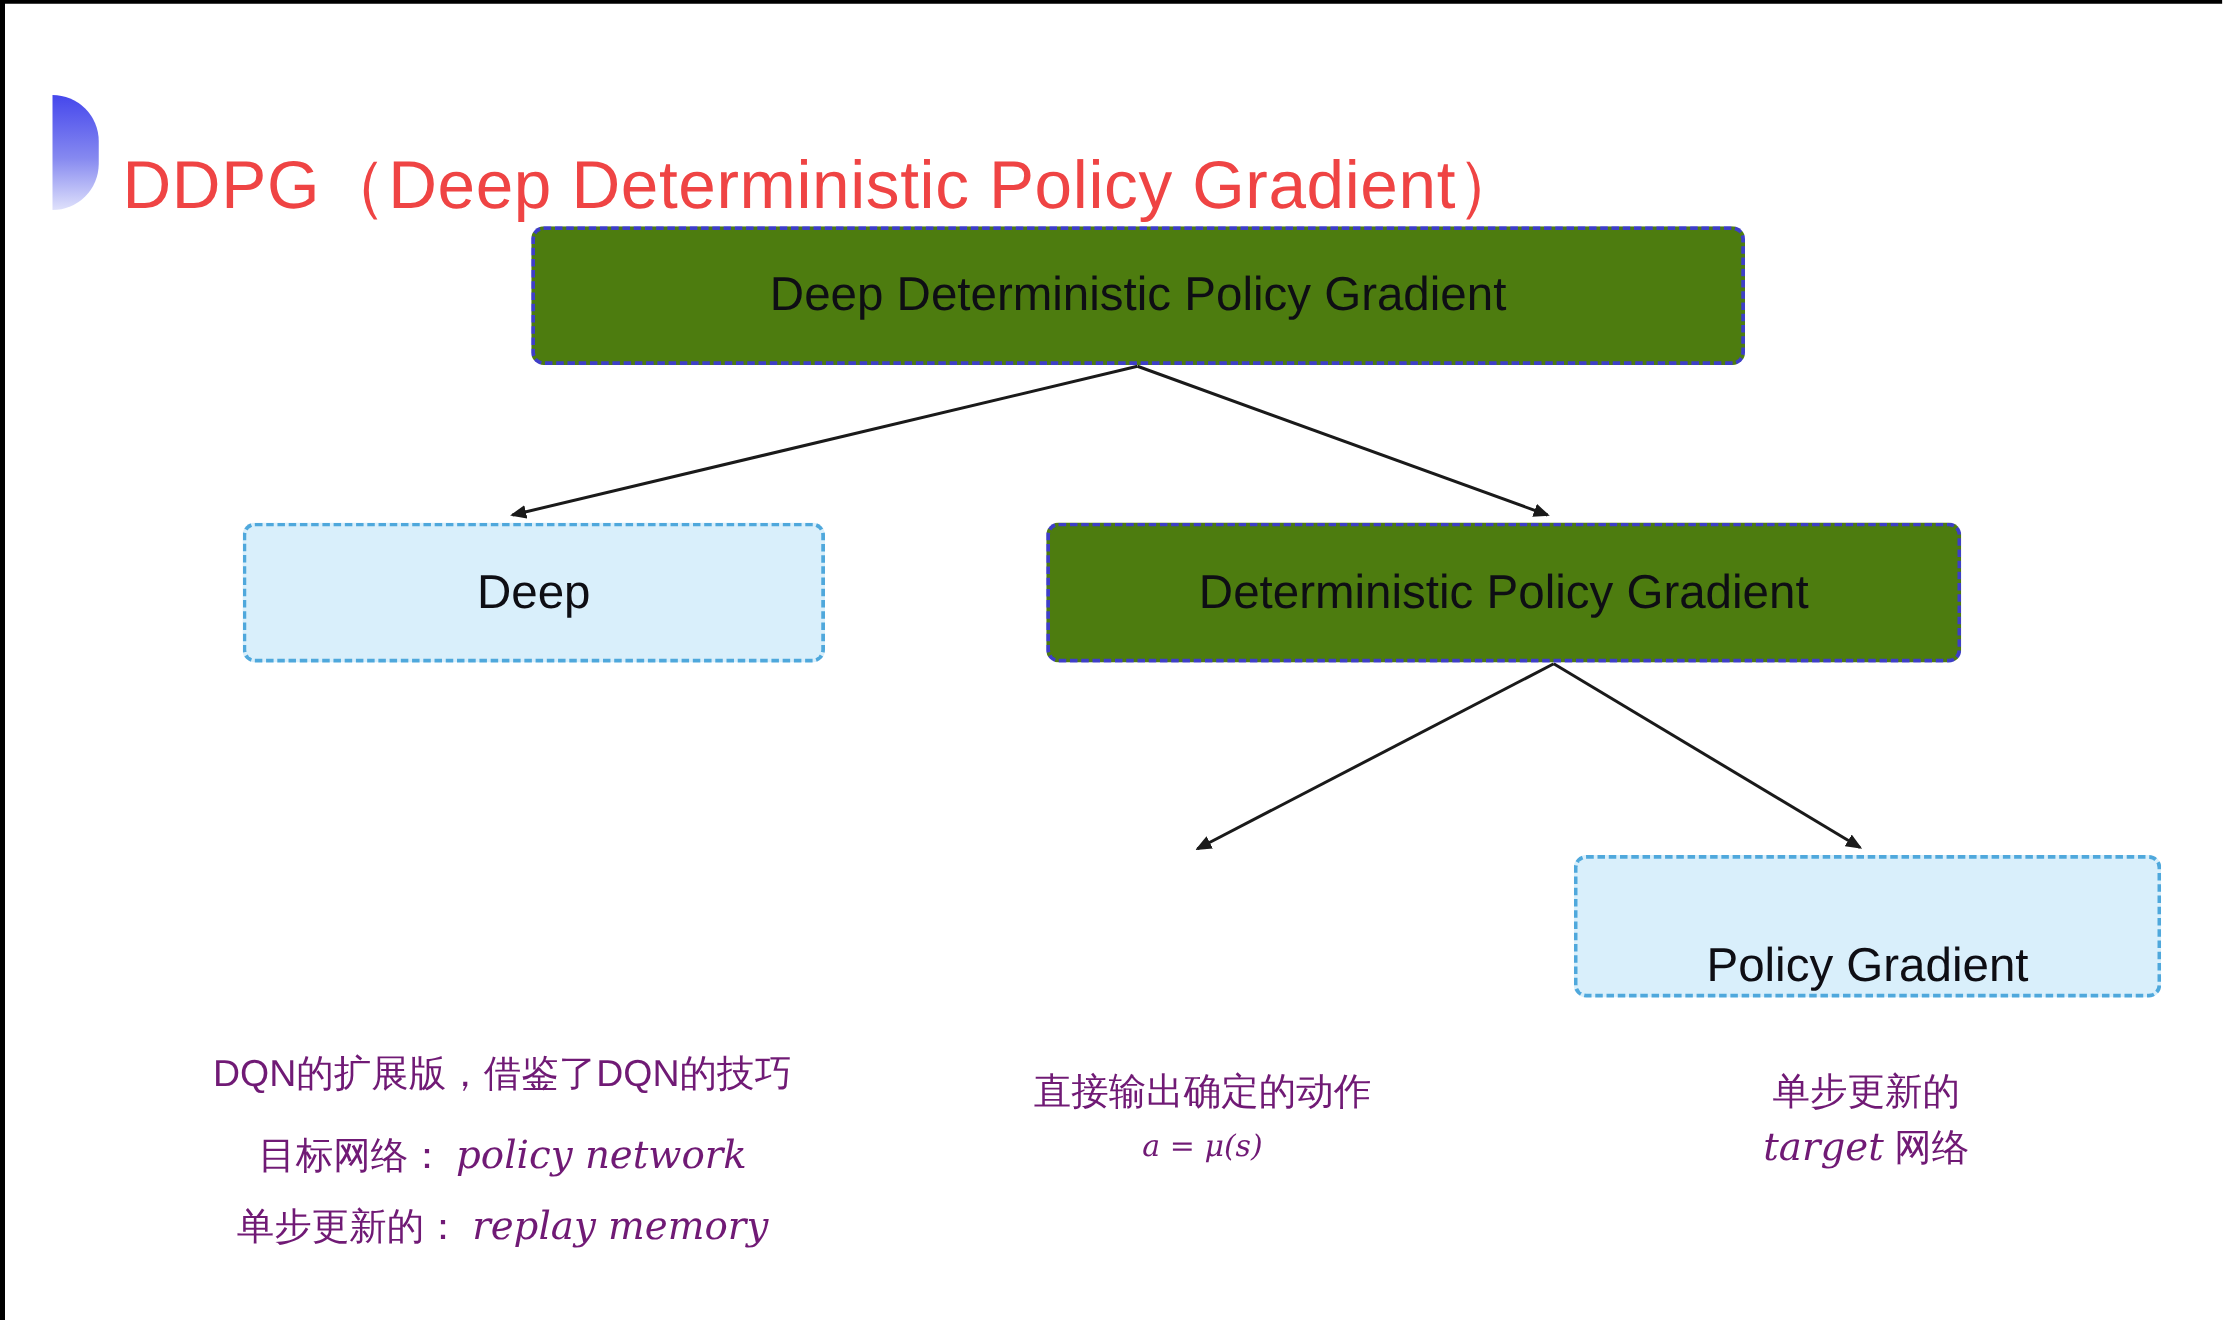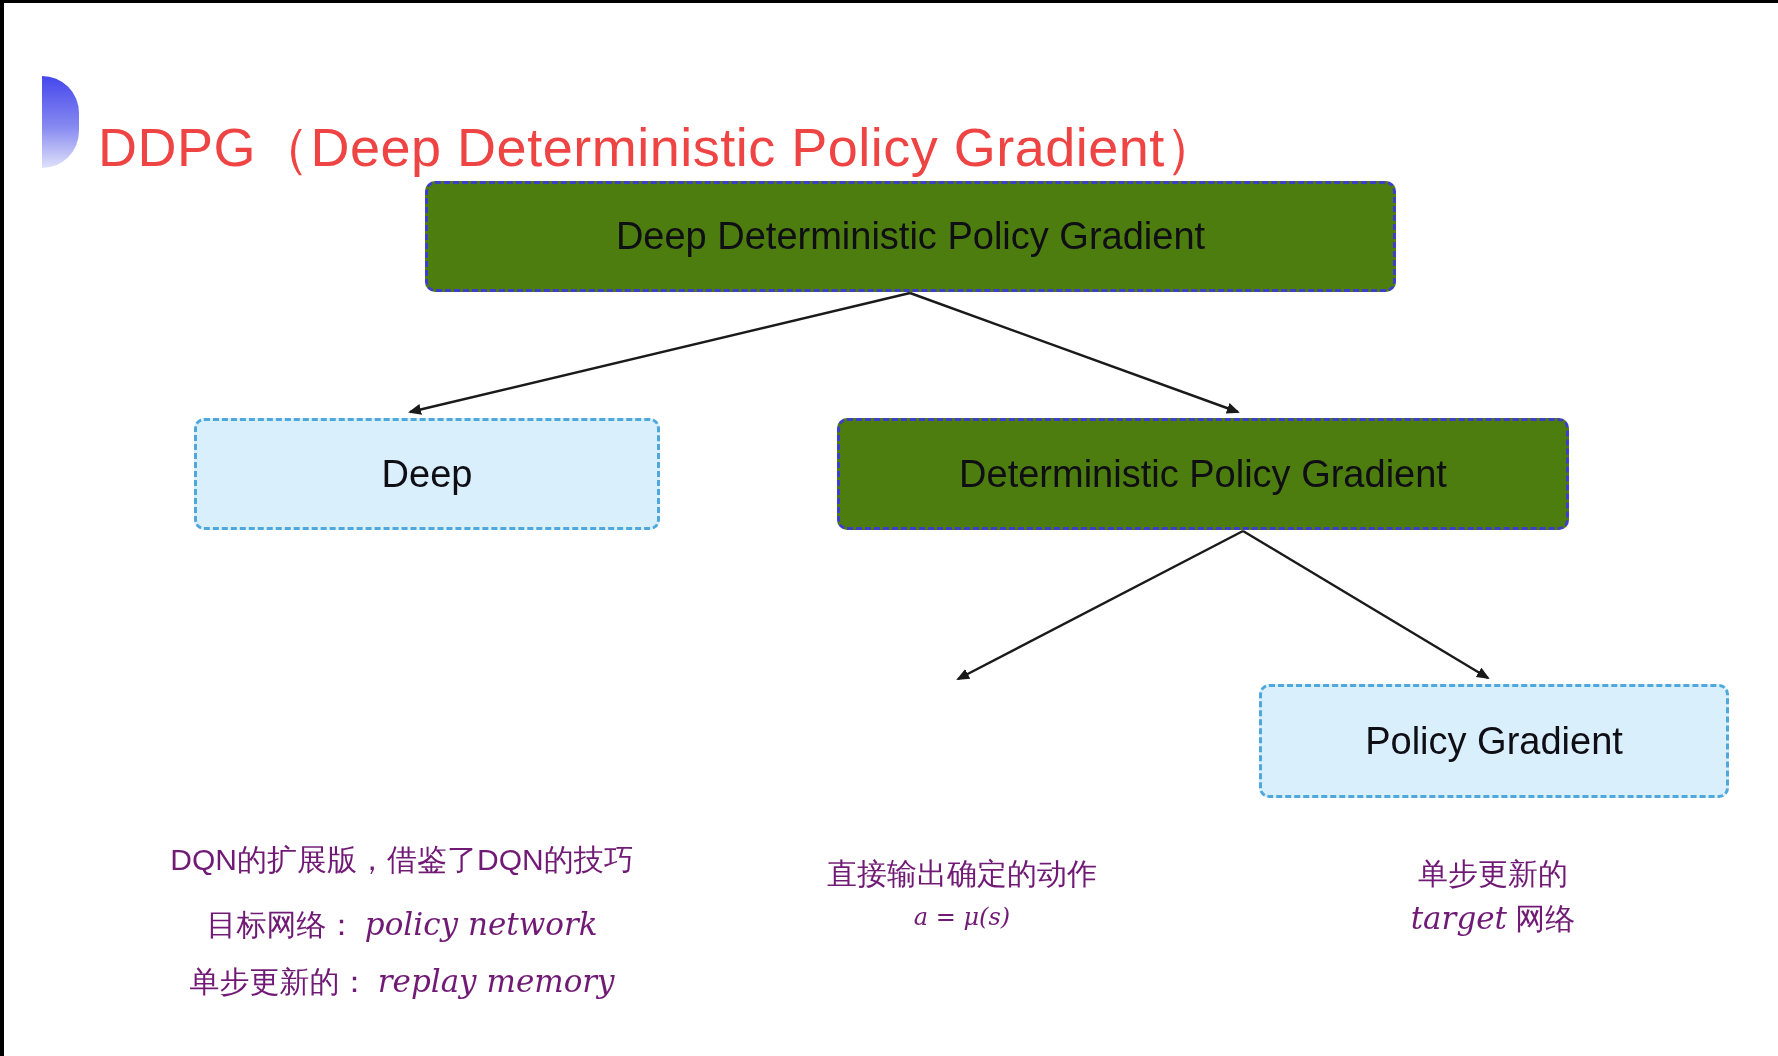--- a/index.html
+++ b/index.html
@@ -57,21 +57,21 @@
     border: 3px dashed #3e3ec8;
   }
   .node.cyan {
     background: #d9effb;
     border: 3px dashed #4fa8dc;
   }
   .node-root          { left: 425px;  top: 181px; width: 971px; height: 111px; }
   .node-deep          { left: 170px;  top: 418px; width: 466px; height: 112px; margin-left: 24px; }
   .node-dpg           { left: 837px;  top: 418px; width: 732px; height: 112px; }
   .node-deterministic { left: 714px;  top: 685px; width: 477px; height: 113px; }
-  .node-pg            { left: 1259px; top: 684px; width: 470px; height: 114px; }
+  .node-pg            { left: 1259px; top: 684px; width: 470px; height: 114px; align-items: flex-end; }
   .arrows-layer {
     position: absolute; left: 0; top: 0;
     width: 1778px; height: 1056px;
     pointer-events: none;
   }
   .note {
     position: absolute;
     text-align: center;
     color: #701a75;
   }

